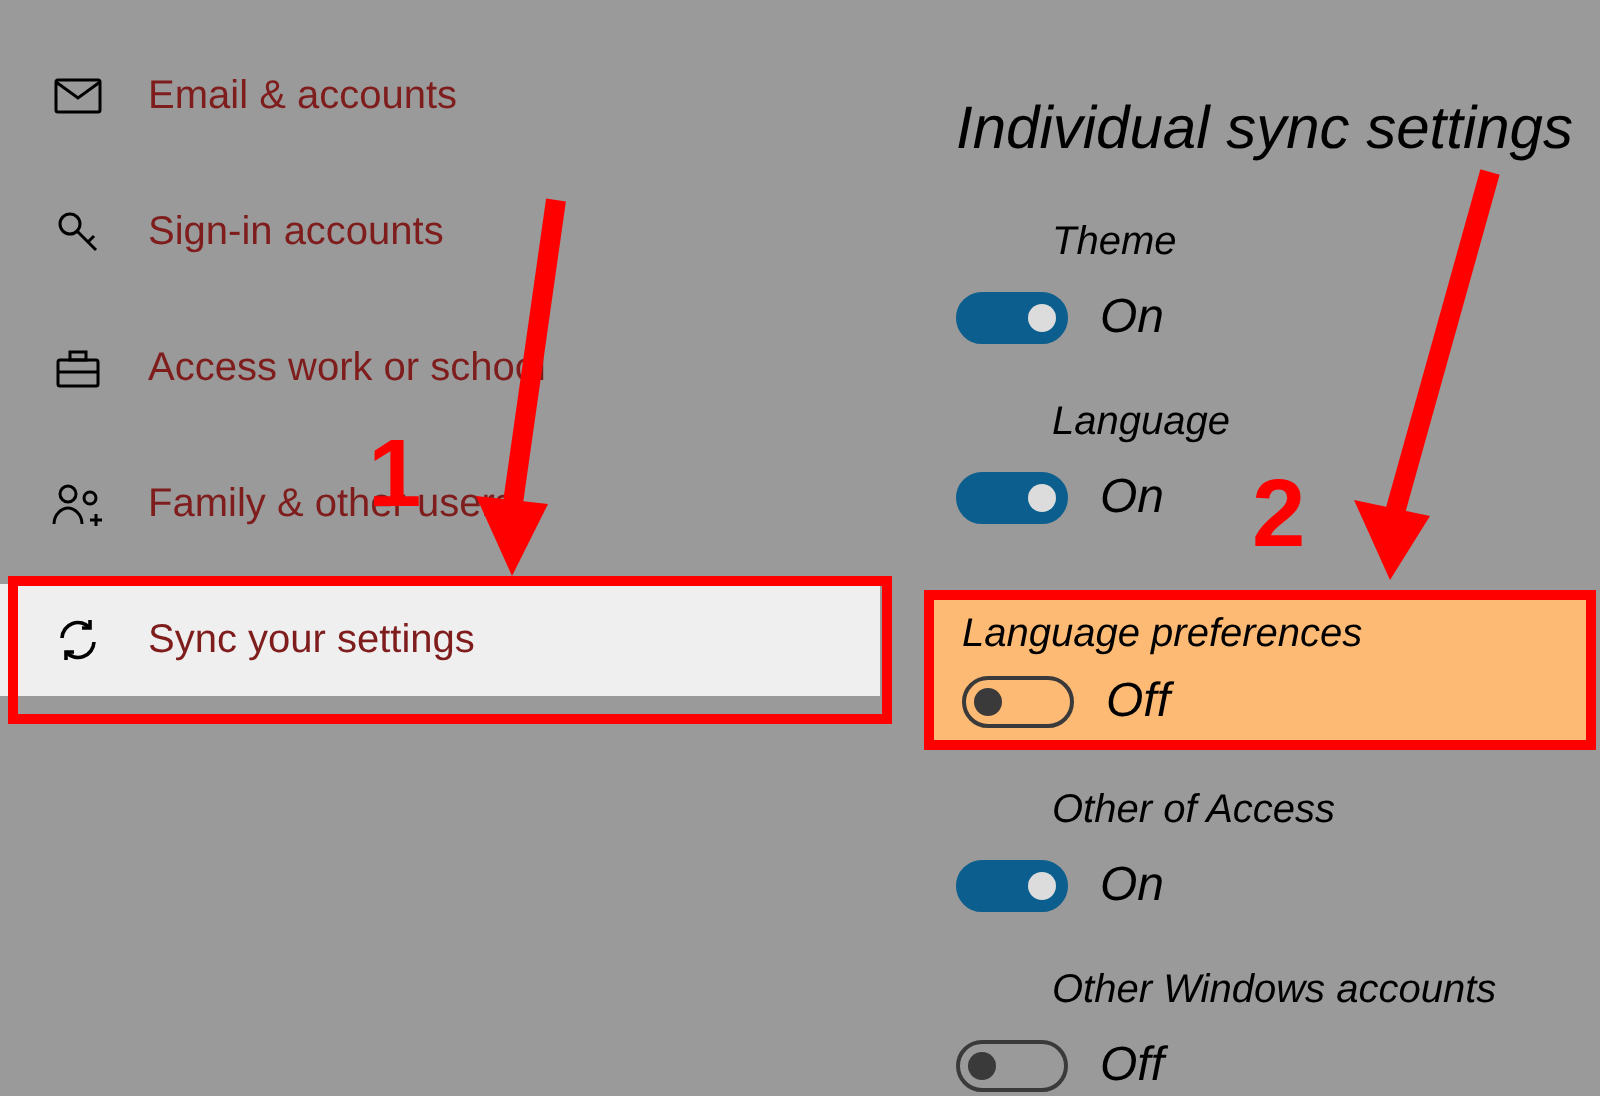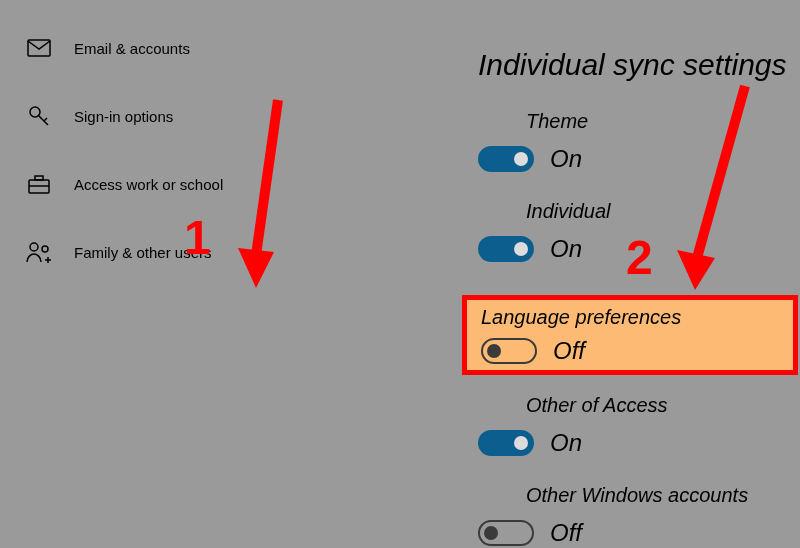--- a/index.html
+++ b/index.html
@@ -22,22 +22,22 @@
     width: 440px; height: 548px;
   }
   .nav-item {
     position: absolute;
     left: 0;
     width: 440px;
     height: 56px;
     display: flex;
     align-items: center;
     padding-left: 26px;
-    font-size: 15px;
-    color: #000000;
+    font-size: 20px;
+    color: #7f1d1d;
   }
   .nav-item .icon {
     width: 26px; height: 26px;
     margin-right: 22px;
     display: inline-flex;
     align-items: center;
     justify-content: center;
   }
   .nav-item.selected {
     background: #efefef;
@@ -148,21 +148,21 @@
     </div>
 
     <div class="nav-item" style="top:88px">
       <span class="icon">
         <svg width="24" height="24" viewBox="0 0 24 24">
             <circle cx="8" cy="8" r="5" fill="none" stroke="#000" stroke-width="1.5"></circle>
             <line x1="11" y1="11" x2="21" y2="21" stroke="#000" stroke-width="1.5"></line>
             <line x1="17" y1="17" x2="20" y2="14" stroke="#000" stroke-width="1.5"></line>
           </svg>
       </span>
-      <span>Sign-in options</span>
+      <span>Sign-in accounts</span>
     </div>
 
     <div class="nav-item" style="top:156px">
       <span class="icon">
         <svg width="24" height="22" viewBox="0 0 24 22">
             <rect x="2" y="7" width="20" height="13" rx="1" fill="none" stroke="#000" stroke-width="1.5"></rect>
             <rect x="8" y="3" width="8" height="4" fill="none" stroke="#000" stroke-width="1.5"></rect>
             <line x1="2" y1="13" x2="22" y2="13" stroke="#000" stroke-width="1.5"></line>
           </svg>
       </span>
@@ -175,39 +175,50 @@
             <circle cx="8" cy="7" r="4" fill="none" stroke="#000" stroke-width="1.5"></circle>
             <path d="M1 22c0-5 4-8 7-8s7 3 7 8" fill="none" stroke="#000" stroke-width="1.5"></path>
             <circle cx="19" cy="9" r="3" fill="none" stroke="#000" stroke-width="1.5"></circle>
             <line x1="22" y1="17" x2="22" y2="23" stroke="#000" stroke-width="1.5"></line>
             <line x1="19" y1="20" x2="25" y2="20" stroke="#000" stroke-width="1.5"></line>
           </svg>
       </span>
       <span>Family &amp; other users</span>
     </div>
 
+    <div class="nav-item selected" style="top:292px">
+      <span class="icon">
+        <svg width="24" height="24" viewBox="0 0 24 24">
+            <path d="M4 11a8 8 0 0 1 14-5" fill="none" stroke="#000" stroke-width="1.8"></path>
+            <polyline points="18,2 18,6 14,6" fill="none" stroke="#000" stroke-width="1.8"></polyline>
+            <path d="M20 13a8 8 0 0 1-14 5" fill="none" stroke="#000" stroke-width="1.8"></path>
+            <polyline points="6,22 6,18 10,18" fill="none" stroke="#000" stroke-width="1.8"></polyline>
+          </svg>
+      </span>
+      <span>Sync your settings</span>
+    </div>
 
   </div>
 
   <div class="panel">
 
     <div class="panel-title">Individual sync settings</div>
 
     <div class="setting" style="top:110px">
       <div class="label">Theme</div>
       <div class="toggle-row">
         <div class="toggle on">
             <div class="knob"></div>
           </div>
         <span class="state-text">On</span>
       </div>
     </div>
 
     <div class="setting" style="top:200px">
-      <div class="label">Individual</div>
+      <div class="label">Language</div>
       <div class="toggle-row">
         <div class="toggle on">
             <div class="knob"></div>
           </div>
         <span class="state-text">On</span>
       </div>
     </div>
 
     <div class="lang-block">
       <div class="label">Language preferences</div>

